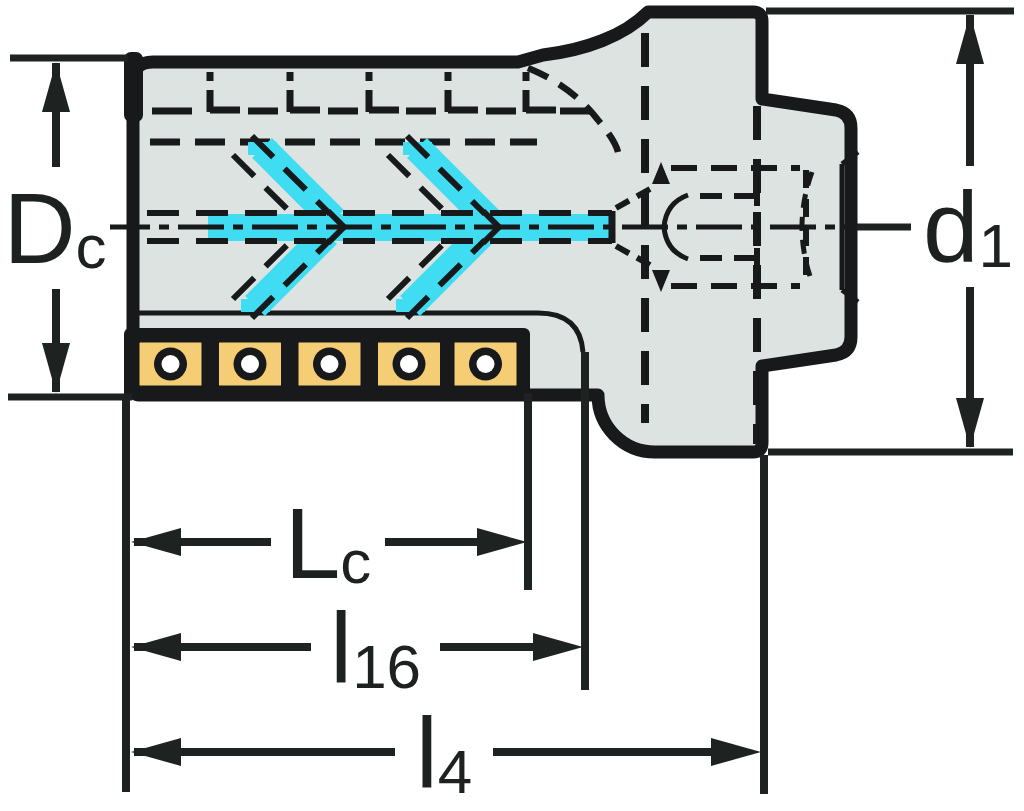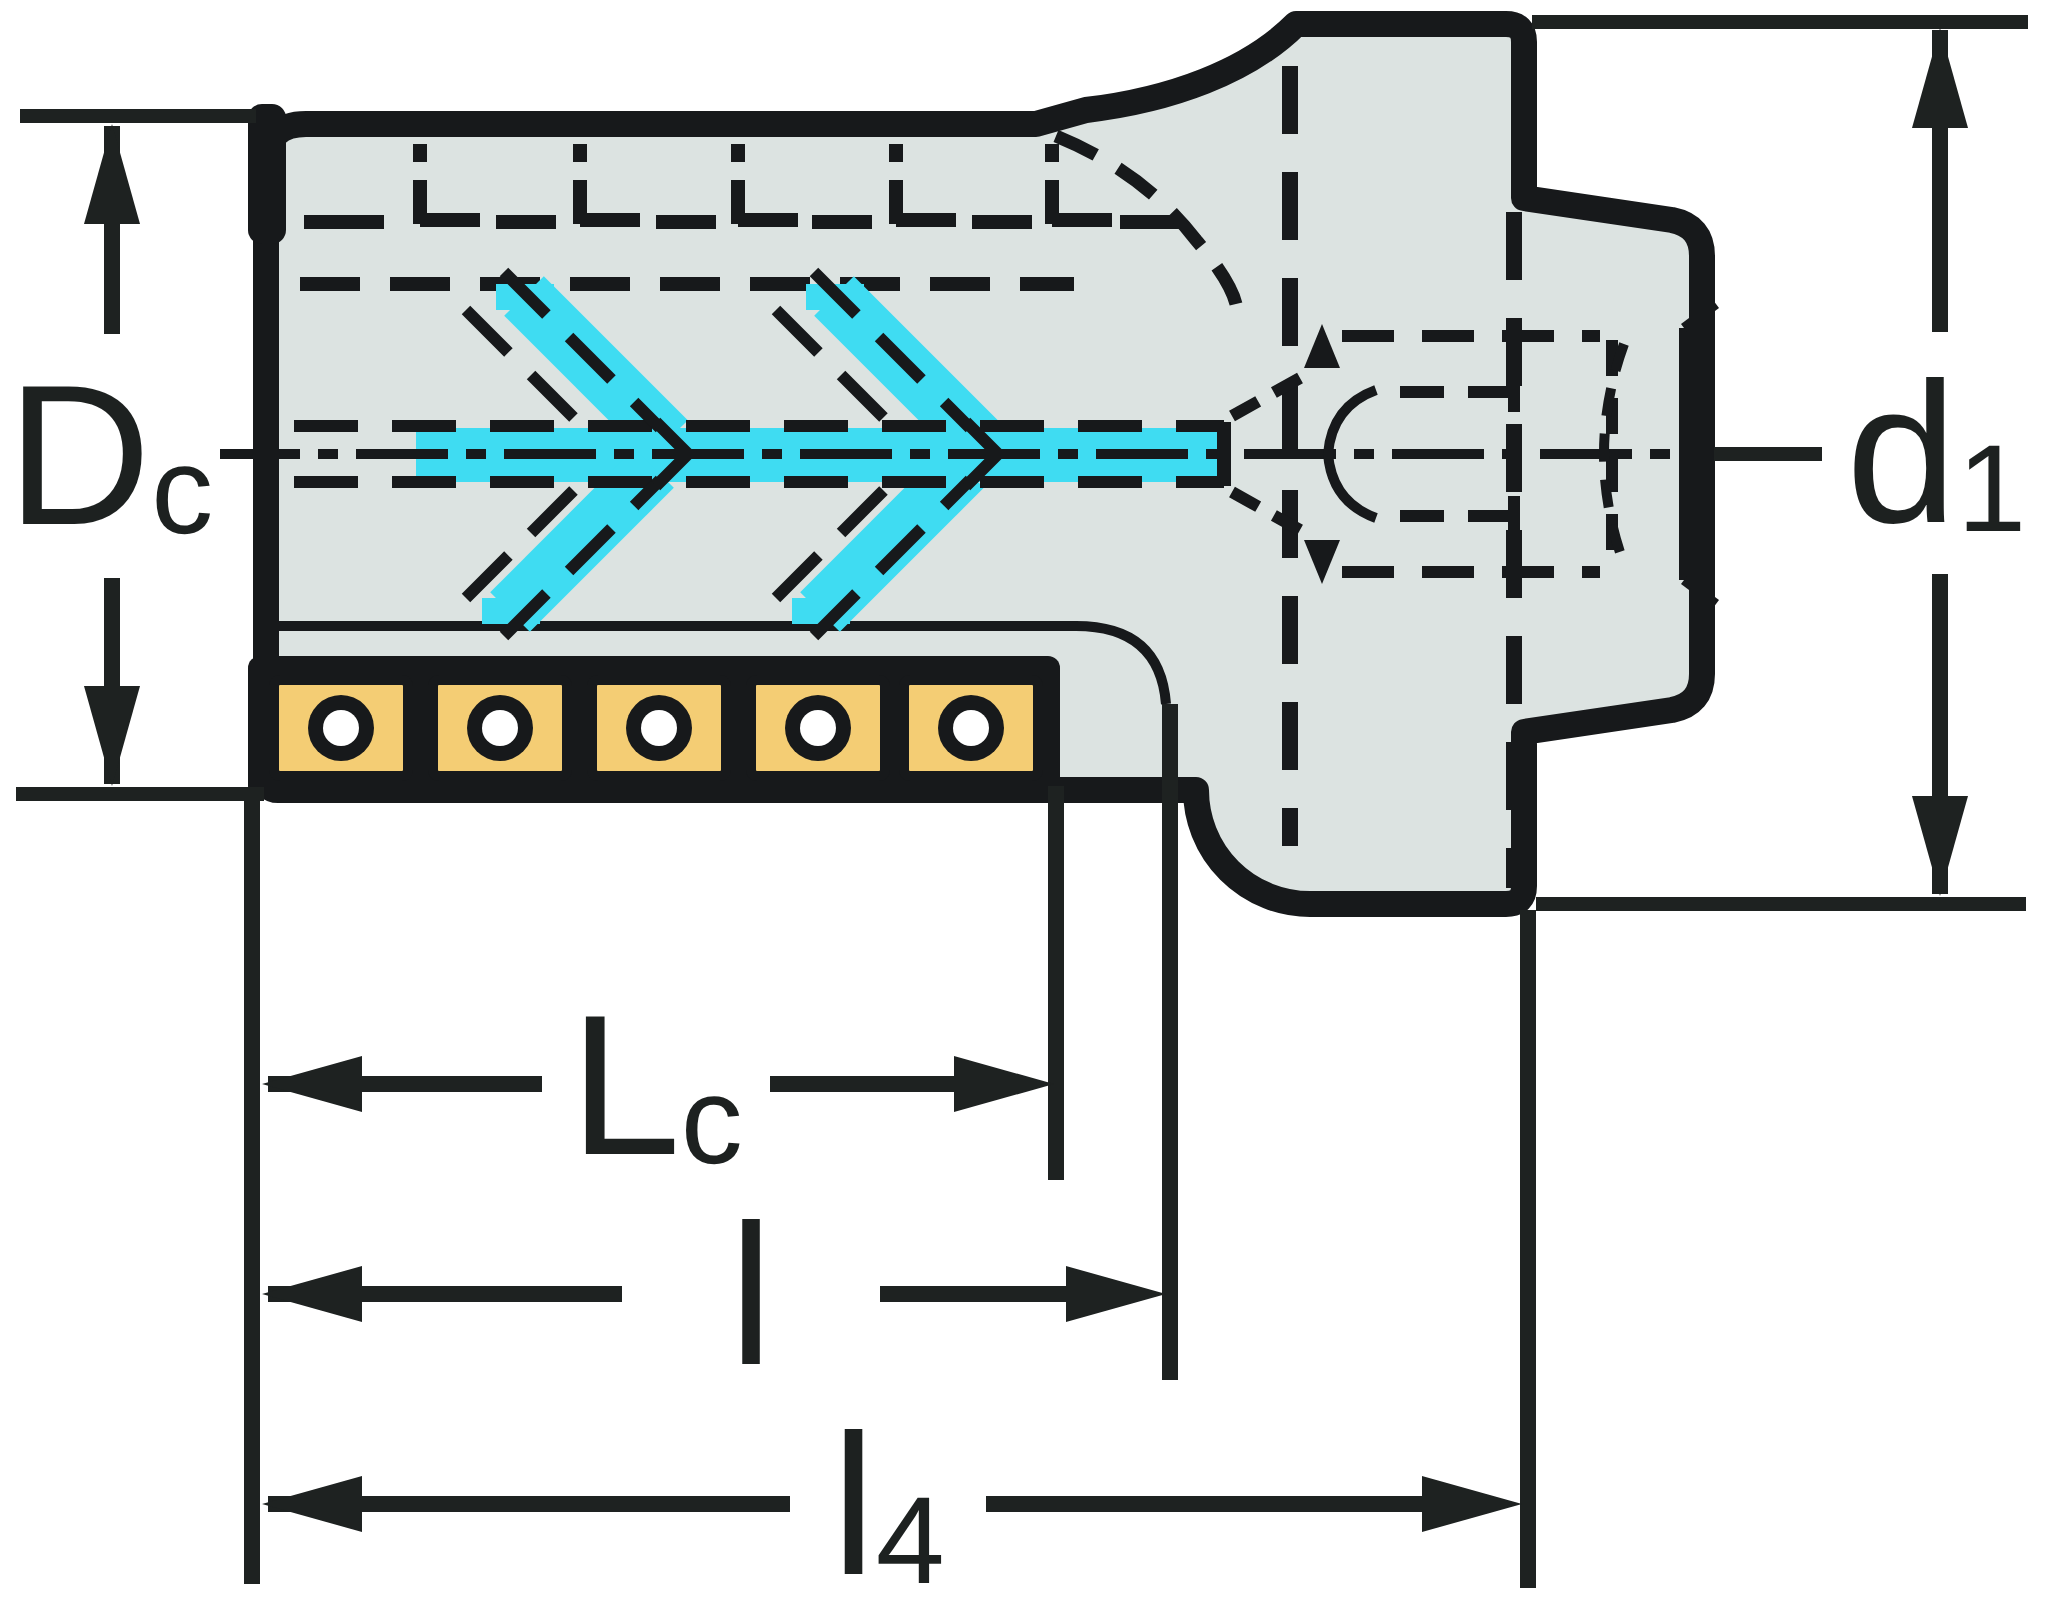--- a/index.html
+++ b/index.html
@@ -170,18 +170,19 @@
   <div class="dim-label label-d1">
     <span class="main">d</span>
       <span class="sub">1</span>
   </div>
   <div class="dim-label label-lc">
     <span class="main">L</span>
       <span class="sub">c</span>
   </div>
   <div class="dim-label label-l16">
     <span class="main">l</span>
+      <span class="sub">16</span>
   </div>
   <div class="dim-label label-l4">
     <span class="main">l</span>
       <span class="sub">4</span>
   </div>
 </div>
 
 </body></html>

